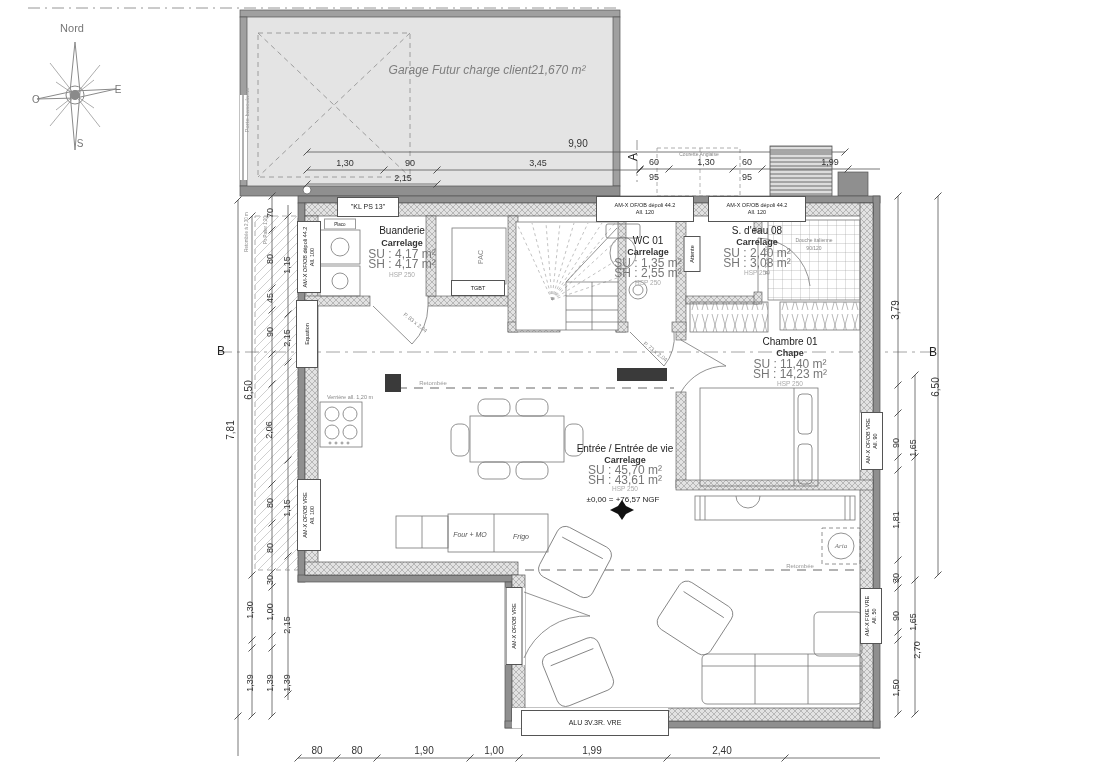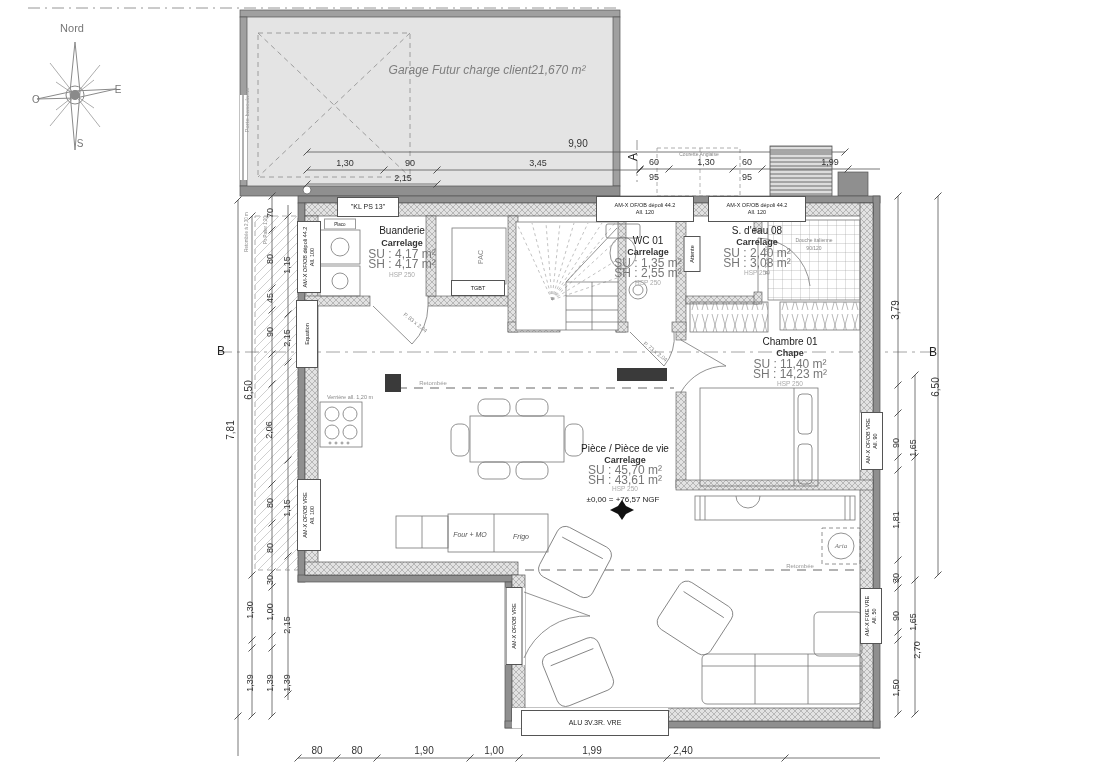--- a/index.html
+++ b/index.html
@@ -401,21 +401,21 @@
 <span class="lbl roomstat" style="left:757px;top:253px">SU : 2,40 m²</span>
 <span class="lbl roomstat" style="left:757px;top:263px">SH : 3,08 m²</span>
 <span class="lbl roomhsp" style="left:757px;top:273px">HSP 250</span>
 
 <span class="lbl roomname" style="left:790px;top:342px">Chambre 01</span>
 <span class="lbl roomfin" style="left:790px;top:353px">Chape</span>
 <span class="lbl roomstat" style="left:790px;top:364px">SU : 11,40 m²</span>
 <span class="lbl roomstat" style="left:790px;top:374px">SH : 14,23 m²</span>
 <span class="lbl roomhsp" style="left:790px;top:384px">HSP 250</span>
 
-<span class="lbl roomname" style="left:625px;top:449px">Pièce / Pièce de vie</span>
+<span class="lbl roomname" style="left:625px;top:449px">Entrée / Entrée de vie</span>
 <span class="lbl roomfin" style="left:625px;top:460px">Carrelage</span>
 <span class="lbl roomstat" style="left:625px;top:470px">SU : 45,70 m²</span>
 <span class="lbl roomstat" style="left:625px;top:480px">SH : 43,61 m²</span>
 <span class="lbl roomhsp" style="left:625px;top:489px">HSP 250</span>
 <span class="lbl ngf" style="left:623px;top:500px">±0,00 = +76,57 NGF</span>
 
 <span class="lbl v" style="left:480px;top:257px;font-size:7px;color:#888">PAC</span>
 <span class="lbl" style="left:470px;top:534px;font-size:7px;color:#555;font-style:italic">Four + MO</span>
 <span class="lbl" style="left:521px;top:536px;font-size:7px;color:#555;font-style:italic">Frigo</span>
 <span class="lbl tiny" style="left:814px;top:240px">Douche italienne</span>
@@ -479,15 +479,15 @@
 <span class="lbl v dims" style="left:896px;top:616px">90</span>
 <span class="lbl v dims" style="left:913px;top:622px">1,65</span>
 <span class="lbl v dims" style="left:917px;top:650px">2,70</span>
 <span class="lbl v dims" style="left:896px;top:688px">1,50</span>
 
 <span class="lbl dim" style="left:317px;top:751px">80</span>
 <span class="lbl dim" style="left:357px;top:751px">80</span>
 <span class="lbl dim" style="left:424px;top:751px">1,90</span>
 <span class="lbl dim" style="left:494px;top:751px">1,00</span>
 <span class="lbl dim" style="left:592px;top:751px">1,99</span>
-<span class="lbl dim" style="left:683px;top:751px">2,40</span>
+<span class="lbl dim" style="left:722px;top:751px">2,40</span>
 
 </div>
 
 </body></html>

